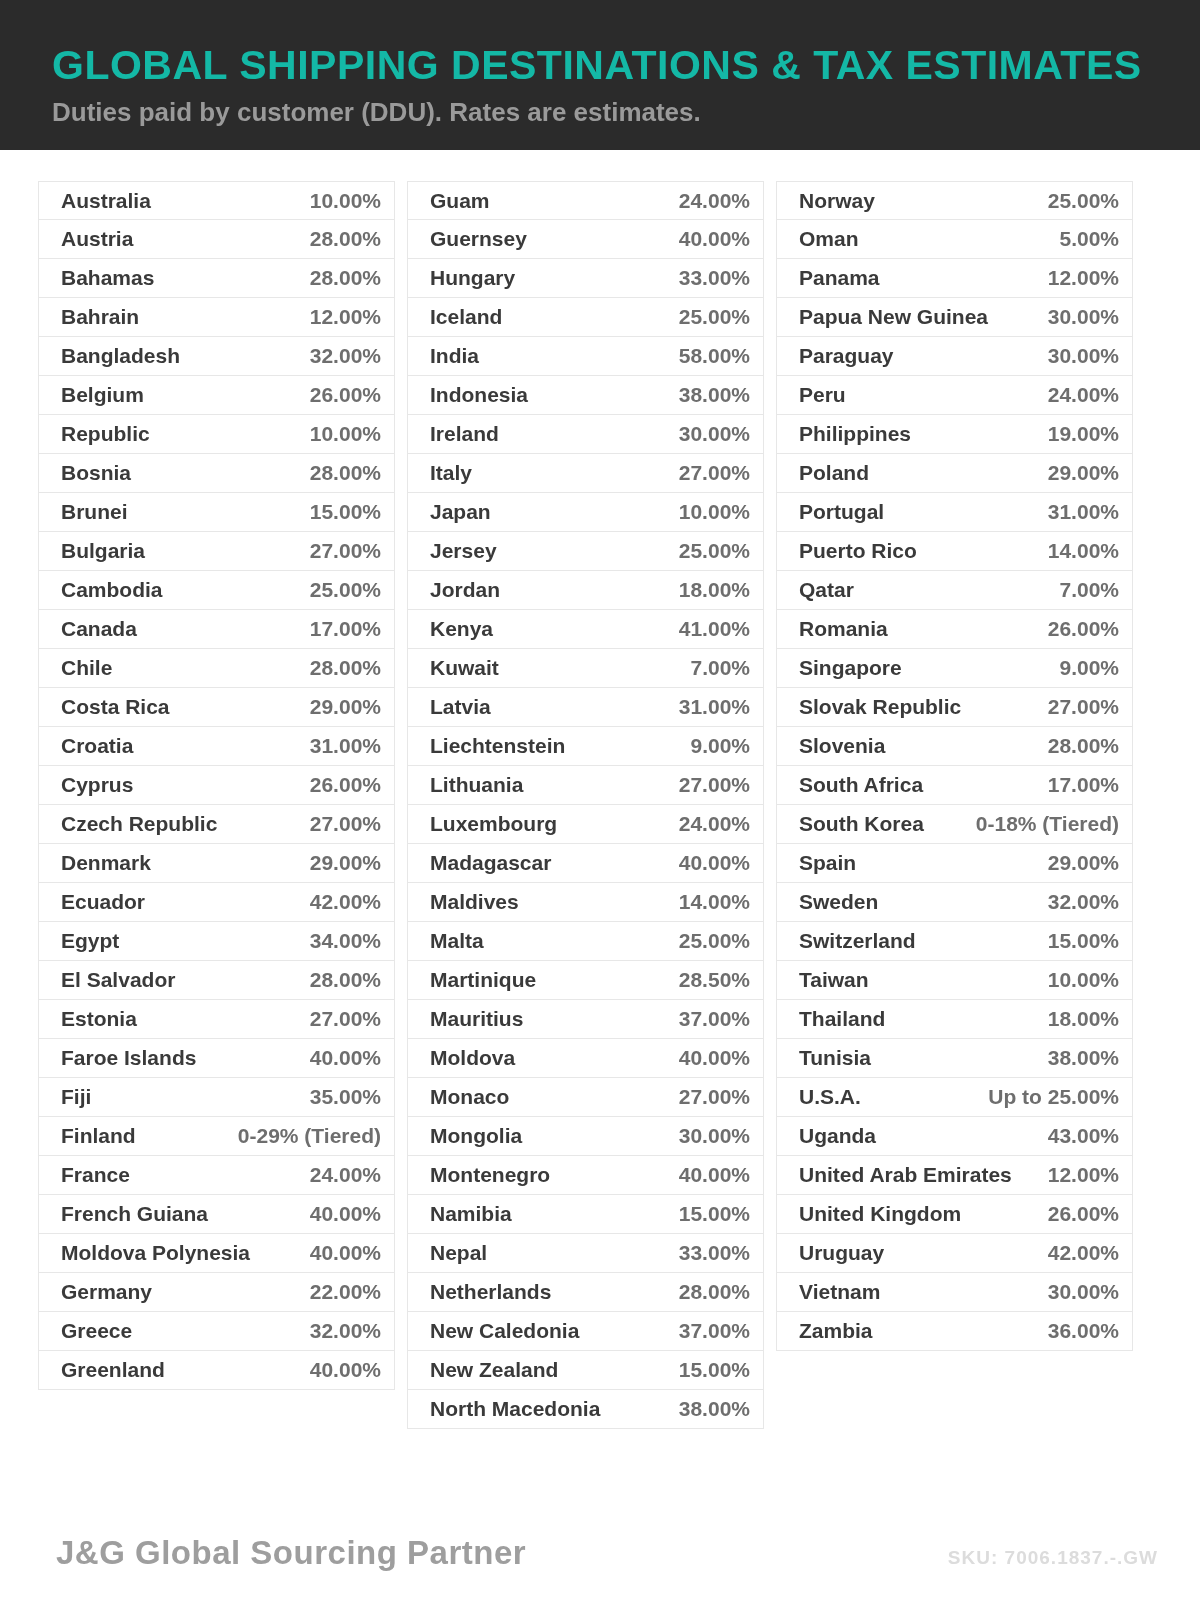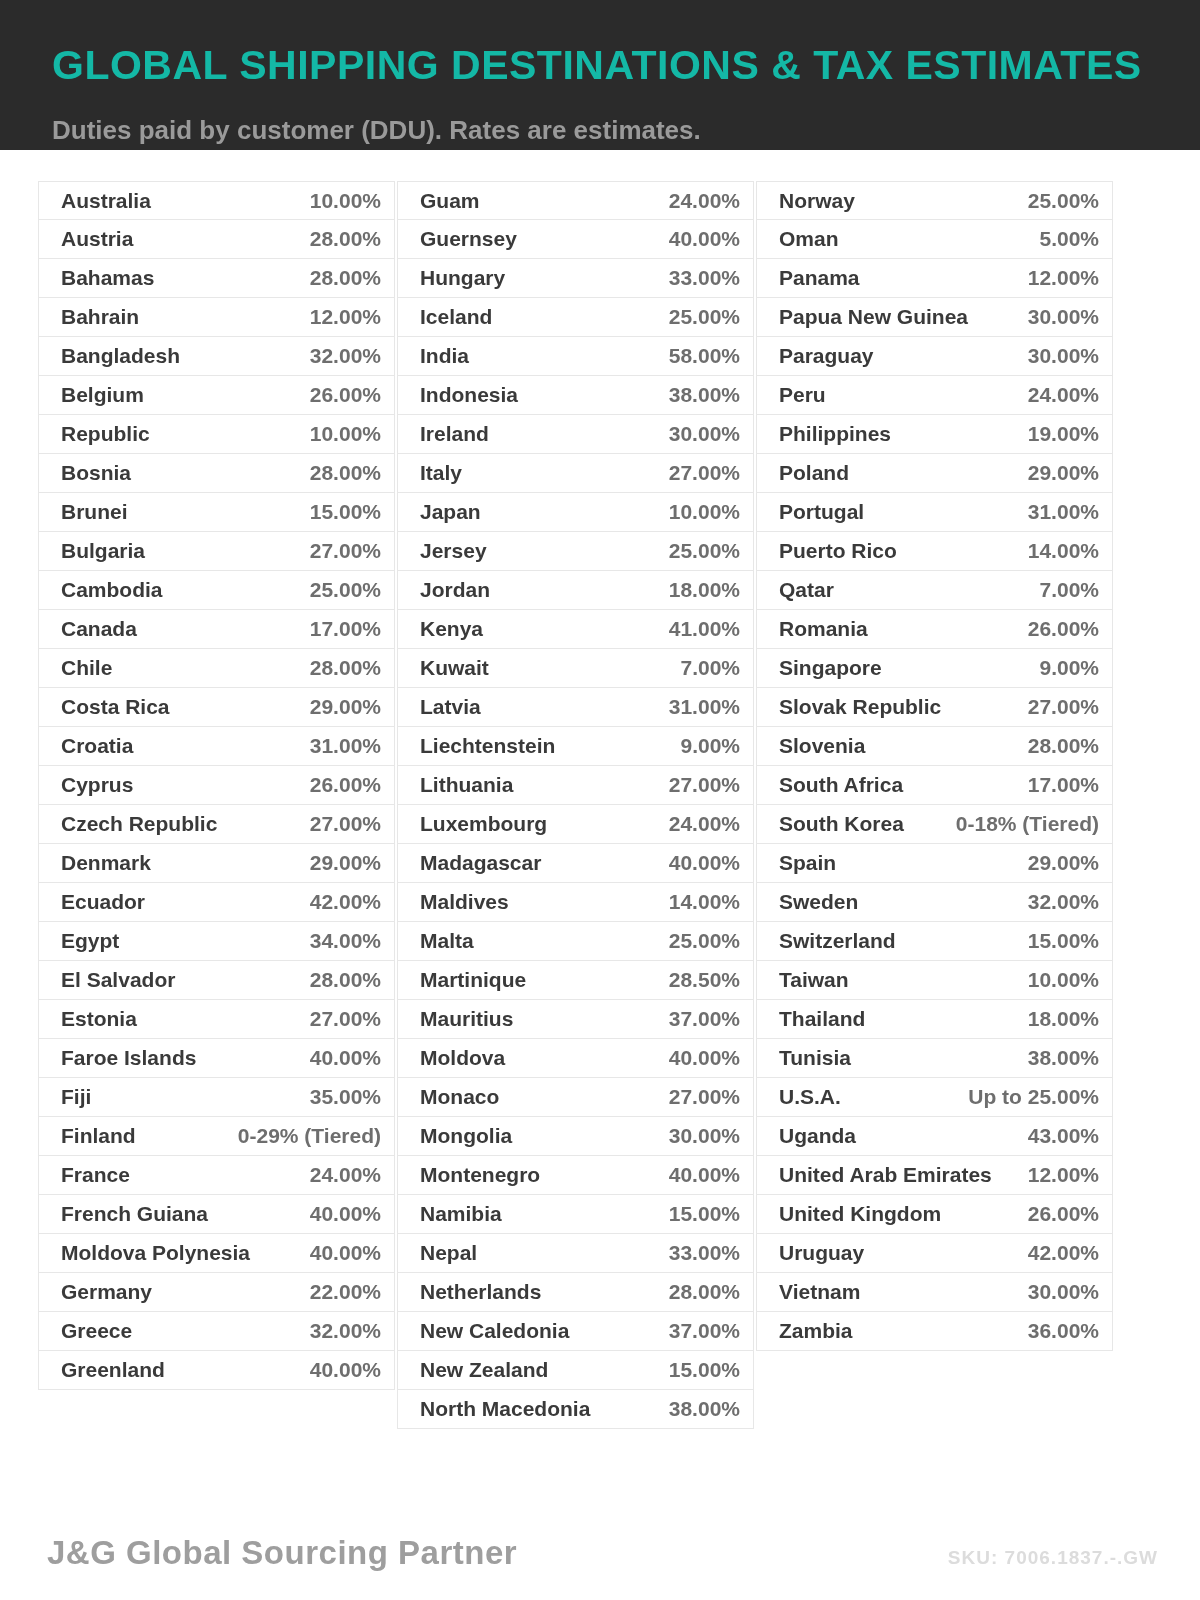--- a/index.html
+++ b/index.html
@@ -21,25 +21,25 @@
     color: #14b8a6;
     font-size: 41px;
     font-weight: bold;
     letter-spacing: 0.5px;
     white-space: nowrap;
   }
   .subtitle {
     color: #9a9a9a;
     font-size: 26px;
     font-weight: bold;
-    margin-top: 26px;
+    margin-top: 8px;
   }
   .table-wrap {
     display: flex;
-    gap: 2px;
+    gap: 12px;
     margin: 31px 45px 0 38px;
     align-items: flex-start;
   }
   .col { width: 357px; flex: 0 0 357px; }
   .row {
     display: flex;
     justify-content: space-between;
     align-items: center;
     height: 39px;
     background: #ffffff;
@@ -56,21 +56,21 @@
   }
   .rate {
     color: #6e6e6e;
     font-weight: bold;
     font-size: 21px;
     white-space: nowrap;
     margin-left: 8px;
   }
   .footer {
     position: absolute;
-    left: 5px;
+    left: 14px;
     right: 0;
     bottom: 28px;
     display: flex;
     justify-content: space-between;
     align-items: baseline;
     padding: 0 42px 0 42px;
   }
   .brand {
     color: #9e9e9e;
     font-size: 33px;

